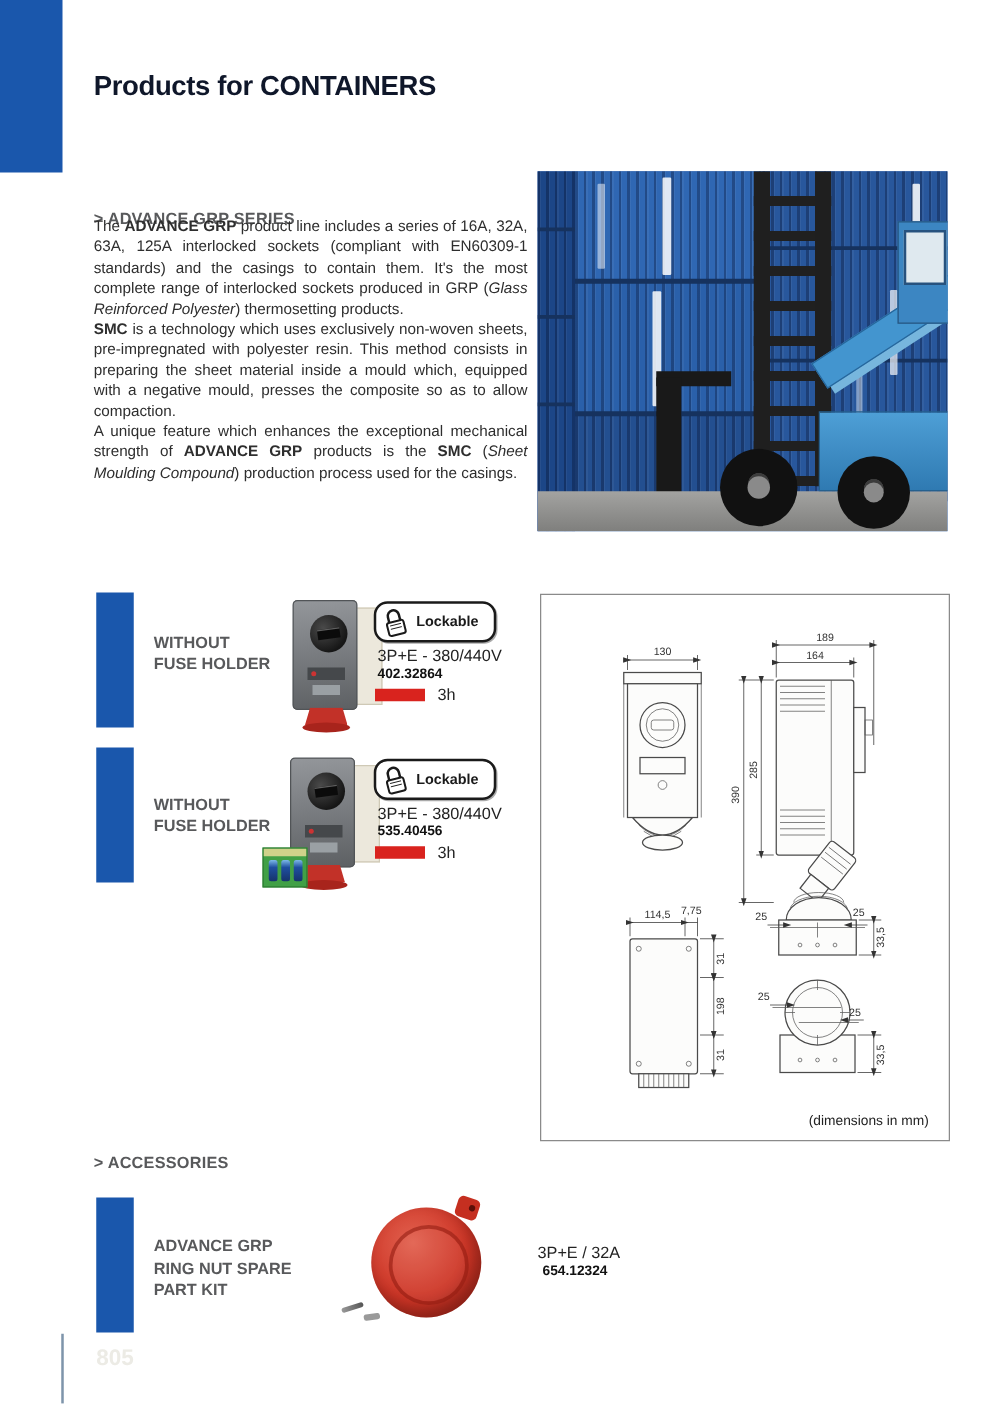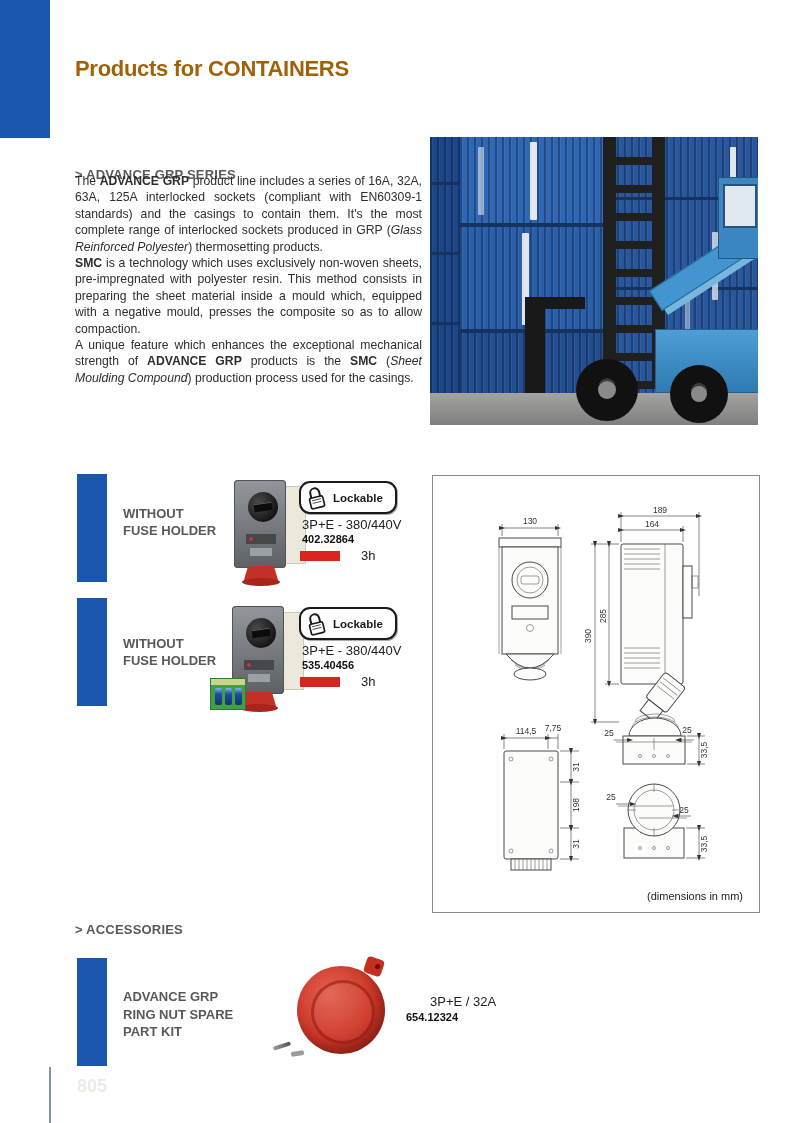--- a/index.html
+++ b/index.html
@@ -4,21 +4,21 @@
 <style>
   html,body{margin:0;padding:0;background:#fff;}
   .page{position:relative;width:794px;height:1123px;background:#fff;overflow:hidden;
         font-family:"Liberation Sans",sans-serif;color:#303030;}
   .abs{position:absolute;}
   .b{font-weight:bold;}
   .i{font-style:italic;}
 
   
   .corner-block{left:0;top:0;width:50px;height:138px;background:#1a57ac;}
-  .page-title{left:75px;top:56px;font-size:22px;font-weight:bold;color:#a16207;letter-spacing:-0.3px;}
+  .page-title{left:75px;top:56px;font-size:22px;font-weight:bold;color:#0f172a;letter-spacing:-0.3px;}
   .sec-heading{font-size:13px;font-weight:bold;color:#58595b;letter-spacing:.2px;}
   .series-heading{left:75px;top:140px;margin-top:27px;}
   .acc-heading{left:75px;top:922px;}
 
   
   .body-copy{left:75px;top:173px;width:347px;font-size:12.2px;line-height:16.4px;
              text-align:justify;color:#2e2e2e;}
   .body-copy p{margin:0;}
 
   
@@ -43,21 +43,21 @@
   .ph-vbody{left:225px;top:192px;width:103px;height:62px;background:linear-gradient(180deg,#4e9fd6,#2f7ab2);border:1px solid #25608e;}
   .ph-wheel{background:radial-gradient(circle at 50% 45%,#3c3c3c 0 18%,#111 19% 100%);border-radius:50%;}
   .ph-hub{background:#8a8a8a;border-radius:50%;}
   .ph-ground{left:0;top:256px;width:328px;height:32px;background:linear-gradient(180deg,#a3a3a1,#7f7f7d);}
 
   
   .blue-bar{width:30px;background:#1a57ac;left:77px;}
   .prod-label{left:123px;font-size:13px;font-weight:bold;color:#58595b;line-height:1.3;}
   .spec{font-size:13px;color:#222;}
   .code{font-size:11px;font-weight:bold;color:#111;}
-  .duty{display:flex;align-items:center;gap:21px;font-size:13px;color:#222;}
+  .duty{display:flex;align-items:center;gap:10px;font-size:13px;color:#222;}
   .duty-bar{width:40px;height:10px;background:#d9231e;}
 
   .badge{width:98px;height:33px;border:2px solid #1a1a1a;border-radius:11px;background:#fff;
          display:flex;align-items:center;padding-left:6px;box-sizing:border-box;
          box-shadow:1px 1px 0 #aaa;}
   .badge-label{font-size:11.5px;font-weight:bold;color:#1a1a1a;margin-left:8px;}
   .padlock{transform:rotate(-14deg);}
 
   
   .unit{width:100px;height:110px;}
@@ -364,18 +364,18 @@
     <div>PART KIT</div>
   </div>
   <div class="abs ringnut">
     <div class="rtab"></div>
     <div class="rdisc"></div>
     <div class="rinner"></div>
     <div class="rscrew" style="left:8px;top:86px;width:18px;height:4px;transform:rotate(-18deg);"></div>
     <div class="rscrew" style="left:26px;top:93px;width:13px;height:5px;transform:rotate(-8deg);background:#9a9a9a;"></div>
   </div>
   <div class="abs spec" style="left:430px;top:994px;">3P+E / 32A</div>
-  <div class="abs code" style="left:406px;top:1011px;">654.12324</div>
+  <div class="abs code" style="left:434px;top:1011px;">654.12324</div>
 
   <div class="abs footer-line"></div>
   <div class="abs page-num">805</div>
 
 </div>
 
 </body></html>

